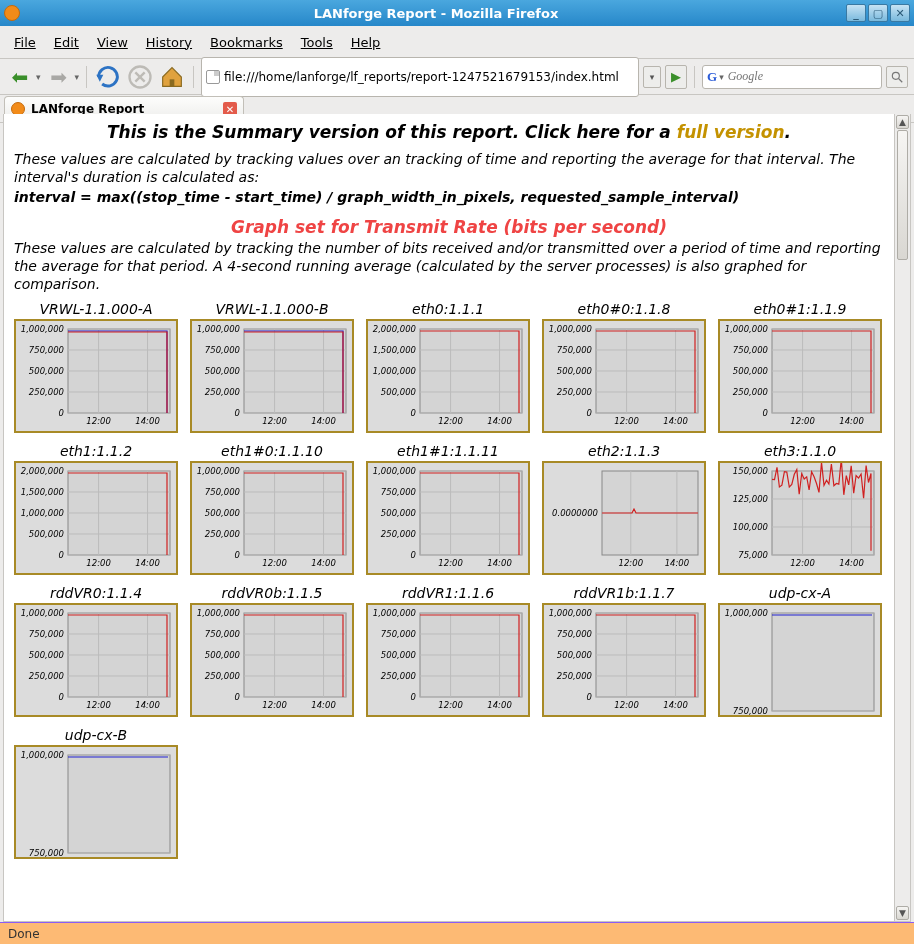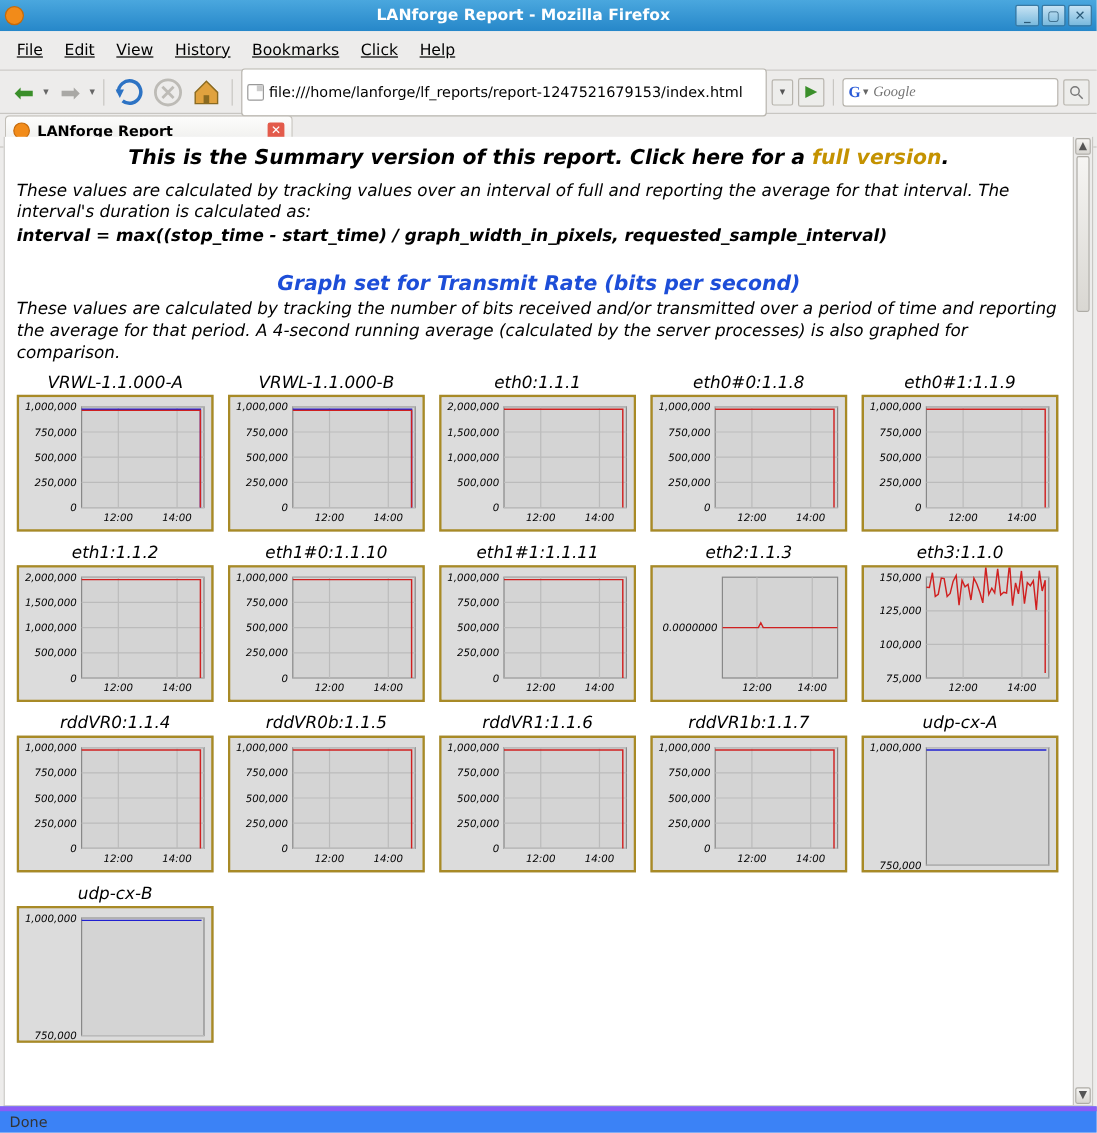--- a/index.html
+++ b/index.html
@@ -47,30 +47,30 @@
 .content { flex:1; overflow:auto; padding: 8px 10px 12px 10px; }
 .vscroll { width:16px; background:#edeceb; border-left:1px solid #c8c6c2; position:relative; }
 .vscroll-thumb { position:absolute; top:16px; height:130px; left:2px; right:2px; background:linear-gradient(#f6f5f3,#d9d7d2); border:1px solid #aeaca6; border-radius:2px; }
 .vscroll-btn { position:absolute; left:1px; right:1px; height:14px; background:linear-gradient(#f6f5f3,#d9d7d2); border:1px solid #aeaca6; border-radius:2px; display:flex; align-items:center; justify-content:center; font-size:9px; color:#555; }
 .vscroll-up { top:1px; } .vscroll-down { bottom:1px; }
 
 .content h2.summary { text-align:center; font-size:17px; font-weight:bold; margin-bottom:8px; }
 .content h2.summary a { color:#c49200; text-decoration:none; }
 .content p { font-size:14px; line-height:1.3; margin-bottom: 2px; }
 .content .formula { font-weight:bold; }
-.section-title { text-align:center; color:#1d4ed8; font-size:17px; font-weight:bold; margin-top:20px; margin-bottom:2px; }
+.section-title { text-align:center; color:#ef4444; font-size:17px; font-weight:bold; margin-top:10px; margin-bottom:2px; }
 
 .chart-grid { display:flex; flex-wrap:wrap; gap: 10px 12px; margin-top:8px; }
 .chart-cell { width: 164px; }
 .chart-cell .chart-label { text-align:center; font-size:14px; margin-bottom:2px; white-space:nowrap; }
 .chart-box { border: 2px solid #a88a26; background:#dcdcdc; width:164px; height:114px; }
 .chart-box svg { display:block; }
 
 
-.statusbar { position:absolute; bottom:0; left:0; right:0; height:22px; background:#3b82f6; border-top:4px solid #8b5cf6; display:flex; align-items:center; padding:0 8px; font-size:12px; color:#333; }
+.statusbar { position:absolute; bottom:0; left:0; right:0; height:22px; background:#fdba74; border-top:1px solid #8b5cf6; display:flex; align-items:center; padding:0 8px; font-size:12px; color:#333; }
 
 .sep-v { width:1px; height:22px; background:#c8c6c2; margin: 0 3px; }
 </style>
 </head>
 <body>
 
 <div class="titlebar">
   <span class="ff-icon"></span>
   <span class="title-text">LANforge Report - Mozilla Firefox</span>
   <div class="win-btns">
@@ -79,21 +79,21 @@
     <div class="win-btn">✕</div>
   </div>
 </div>
 
 <div class="menubar">
   <div class="menu-item"><span class="u">File</span></div>
   <div class="menu-item"><span class="u">Edit</span></div>
   <div class="menu-item"><span class="u">View</span></div>
   <div class="menu-item"><span class="u">History</span></div>
   <div class="menu-item"><span class="u">Bookmarks</span></div>
-  <div class="menu-item"><span class="u">Click</span></div>
+  <div class="menu-item"><span class="u">Tools</span></div>
   <div class="menu-item"><span class="u">Help</span></div>
 </div>
 
 <div class="toolbar">
   <div class="nav-btn">
       <span class="nav-arrow-back">⬅</span>
     </div>
   <span class="dropdown-caret">▾</span>
   <div class="nav-btn">
       <span class="nav-arrow-fwd">➡</span>
@@ -148,21 +148,21 @@
     <span class="tab-title">LANforge Report</span>
     <span class="close-tab">✕</span>
   </div>
 </div>
 
 <div class="content-wrap">
   <div class="content">
     <h2 class="summary">
       <span>This is the Summary version of this report. Click here for a </span><a href="#">full version</a><span>.</span>
     </h2>
-    <p>These values are calculated by tracking values over an interval of full and reporting the average for that interval. The interval's duration is calculated as:</p>
+    <p>These values are calculated by tracking values over an tracking of time and reporting the average for that interval. The interval's duration is calculated as:</p>
     <p class="formula">interval = max((stop_time - start_time) / graph_width_in_pixels, requested_sample_interval)</p>
     <div class="section-title">Graph set for Transmit Rate (bits per second)</div>
     <p>These values are calculated by tracking the number of bits received and/or transmitted over a period of time and reporting the average for that period. A 4-second running average (calculated by the server processes) is also graphed for comparison.</p>
 
     <div class="chart-grid" id="charts">
         <div class="chart-cell">
           <div class="chart-label">VRWL-1.1.000-A</div>
           <div class="chart-box">
             <svg width="160" height="110" viewBox="0 0 160 110">
               <rect x="0" y="0" width="160" height="110" fill="#dcdcdc"></rect>

